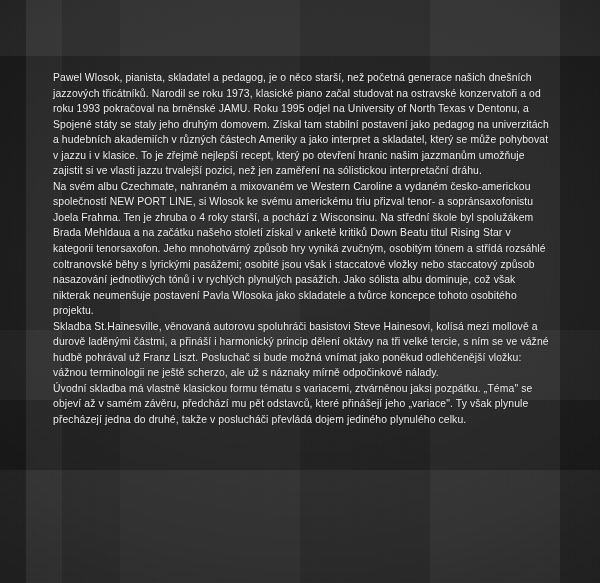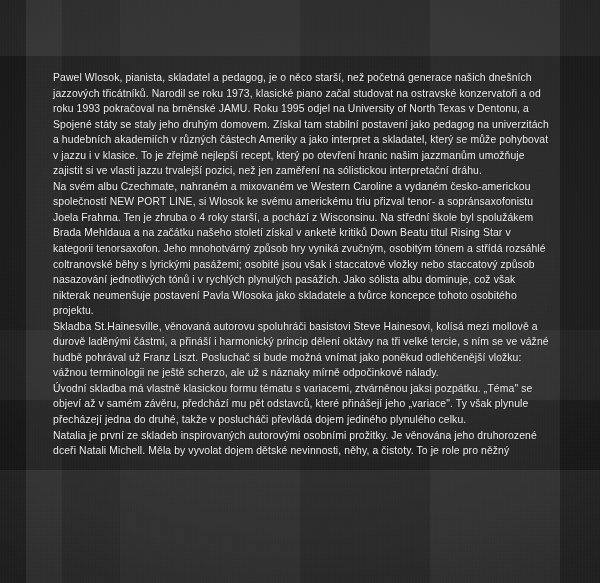--- a/index.html
+++ b/index.html
@@ -87,15 +87,14 @@
   <div id="bg-base"></div>
   <div id="bg-bands"></div>
   <div id="bg-vignette"></div>
   <div id="bg-noise"></div>
 
   <div id="text-column">
     <p>Pawel Wlosok, pianista, skladatel a pedagog, je o něco starší, než početná generace našich dnešních jazzových třicátníků. Narodil se roku 1973, klasické piano začal studovat na ostravské konzervatoři a od roku 1993 pokračoval na brněnské JAMU. Roku 1995 odjel na University of North Texas v Dentonu, a Spojené státy se staly jeho druhým domovem. Získal tam stabilní postavení jako pedagog na univerzitách a hudebních akademiích v různých částech Ameriky a jako interpret a skladatel, který se může pohybovat v jazzu i v klasice. To je zřejmě nejlepší recept, který po otevření hranic našim jazzmanům umožňuje zajistit si ve vlasti jazzu trvalejší pozici, než jen zaměření na sólistickou interpretační dráhu.</p>
     <p>Na svém albu Czechmate, nahraném a mixovaném ve Western Caroline a vydaném česko-americkou společností NEW PORT LINE, si Wlosok ke svému americkému triu přizval tenor- a sopránsaxofonistu Joela Frahma. Ten je zhruba o 4 roky starší, a pochází z Wisconsinu. Na střední škole byl spolužákem Brada Mehldaua a na začátku našeho století získal v anketě kritiků Down Beatu titul Rising Star v kategorii tenorsaxofon. Jeho mnohotvárný způsob hry vyniká zvučným, osobitým tónem a střídá rozsáhlé coltranovské běhy s lyrickými pasážemi; osobité jsou však i staccatové vložky nebo staccatový způsob nasazování jednotlivých tónů i v rychlých plynulých pasážích. Jako sólista albu dominuje, což však nikterak neumenšuje postavení Pavla Wlosoka jako skladatele a tvůrce koncepce tohoto osobitého projektu.</p>
     <p>Skladba St.Hainesville, věnovaná autorovu spoluhráči basistovi Steve Hainesovi, kolísá mezi mollově a durově laděnými částmi, a přináší i harmonický princip dělení oktávy na tři velké tercie, s ním se ve vážné hudbě pohrával už Franz Liszt. Posluchač si bude možná vnímat jako poněkud odlehčenější vložku: vážnou terminologii ne ještě scherzo, ale už s náznaky mírně odpočinkové nálady.</p>
     <p>Úvodní skladba má vlastně klasickou formu tématu s variacemi, ztvárněnou jaksi pozpátku. „Téma" se objeví až v samém závěru, předchází mu pět odstavců, které přinášejí jeho „variace". Ty však plynule přecházejí jedna do druhé, takže v poslucháči převládá dojem jediného plynulého celku.</p>
-    <p>Natalia je první ze skladeb inspirovaných autorovými osobními prožitky. Je věnována jeho druhorozené dceři Natali Michell. Měla by vyvolat dojem dětské nevinnosti, něhy, a čistoty. To je role pro něžný</p>
   </div>
 </div>
 
 </body></html>

